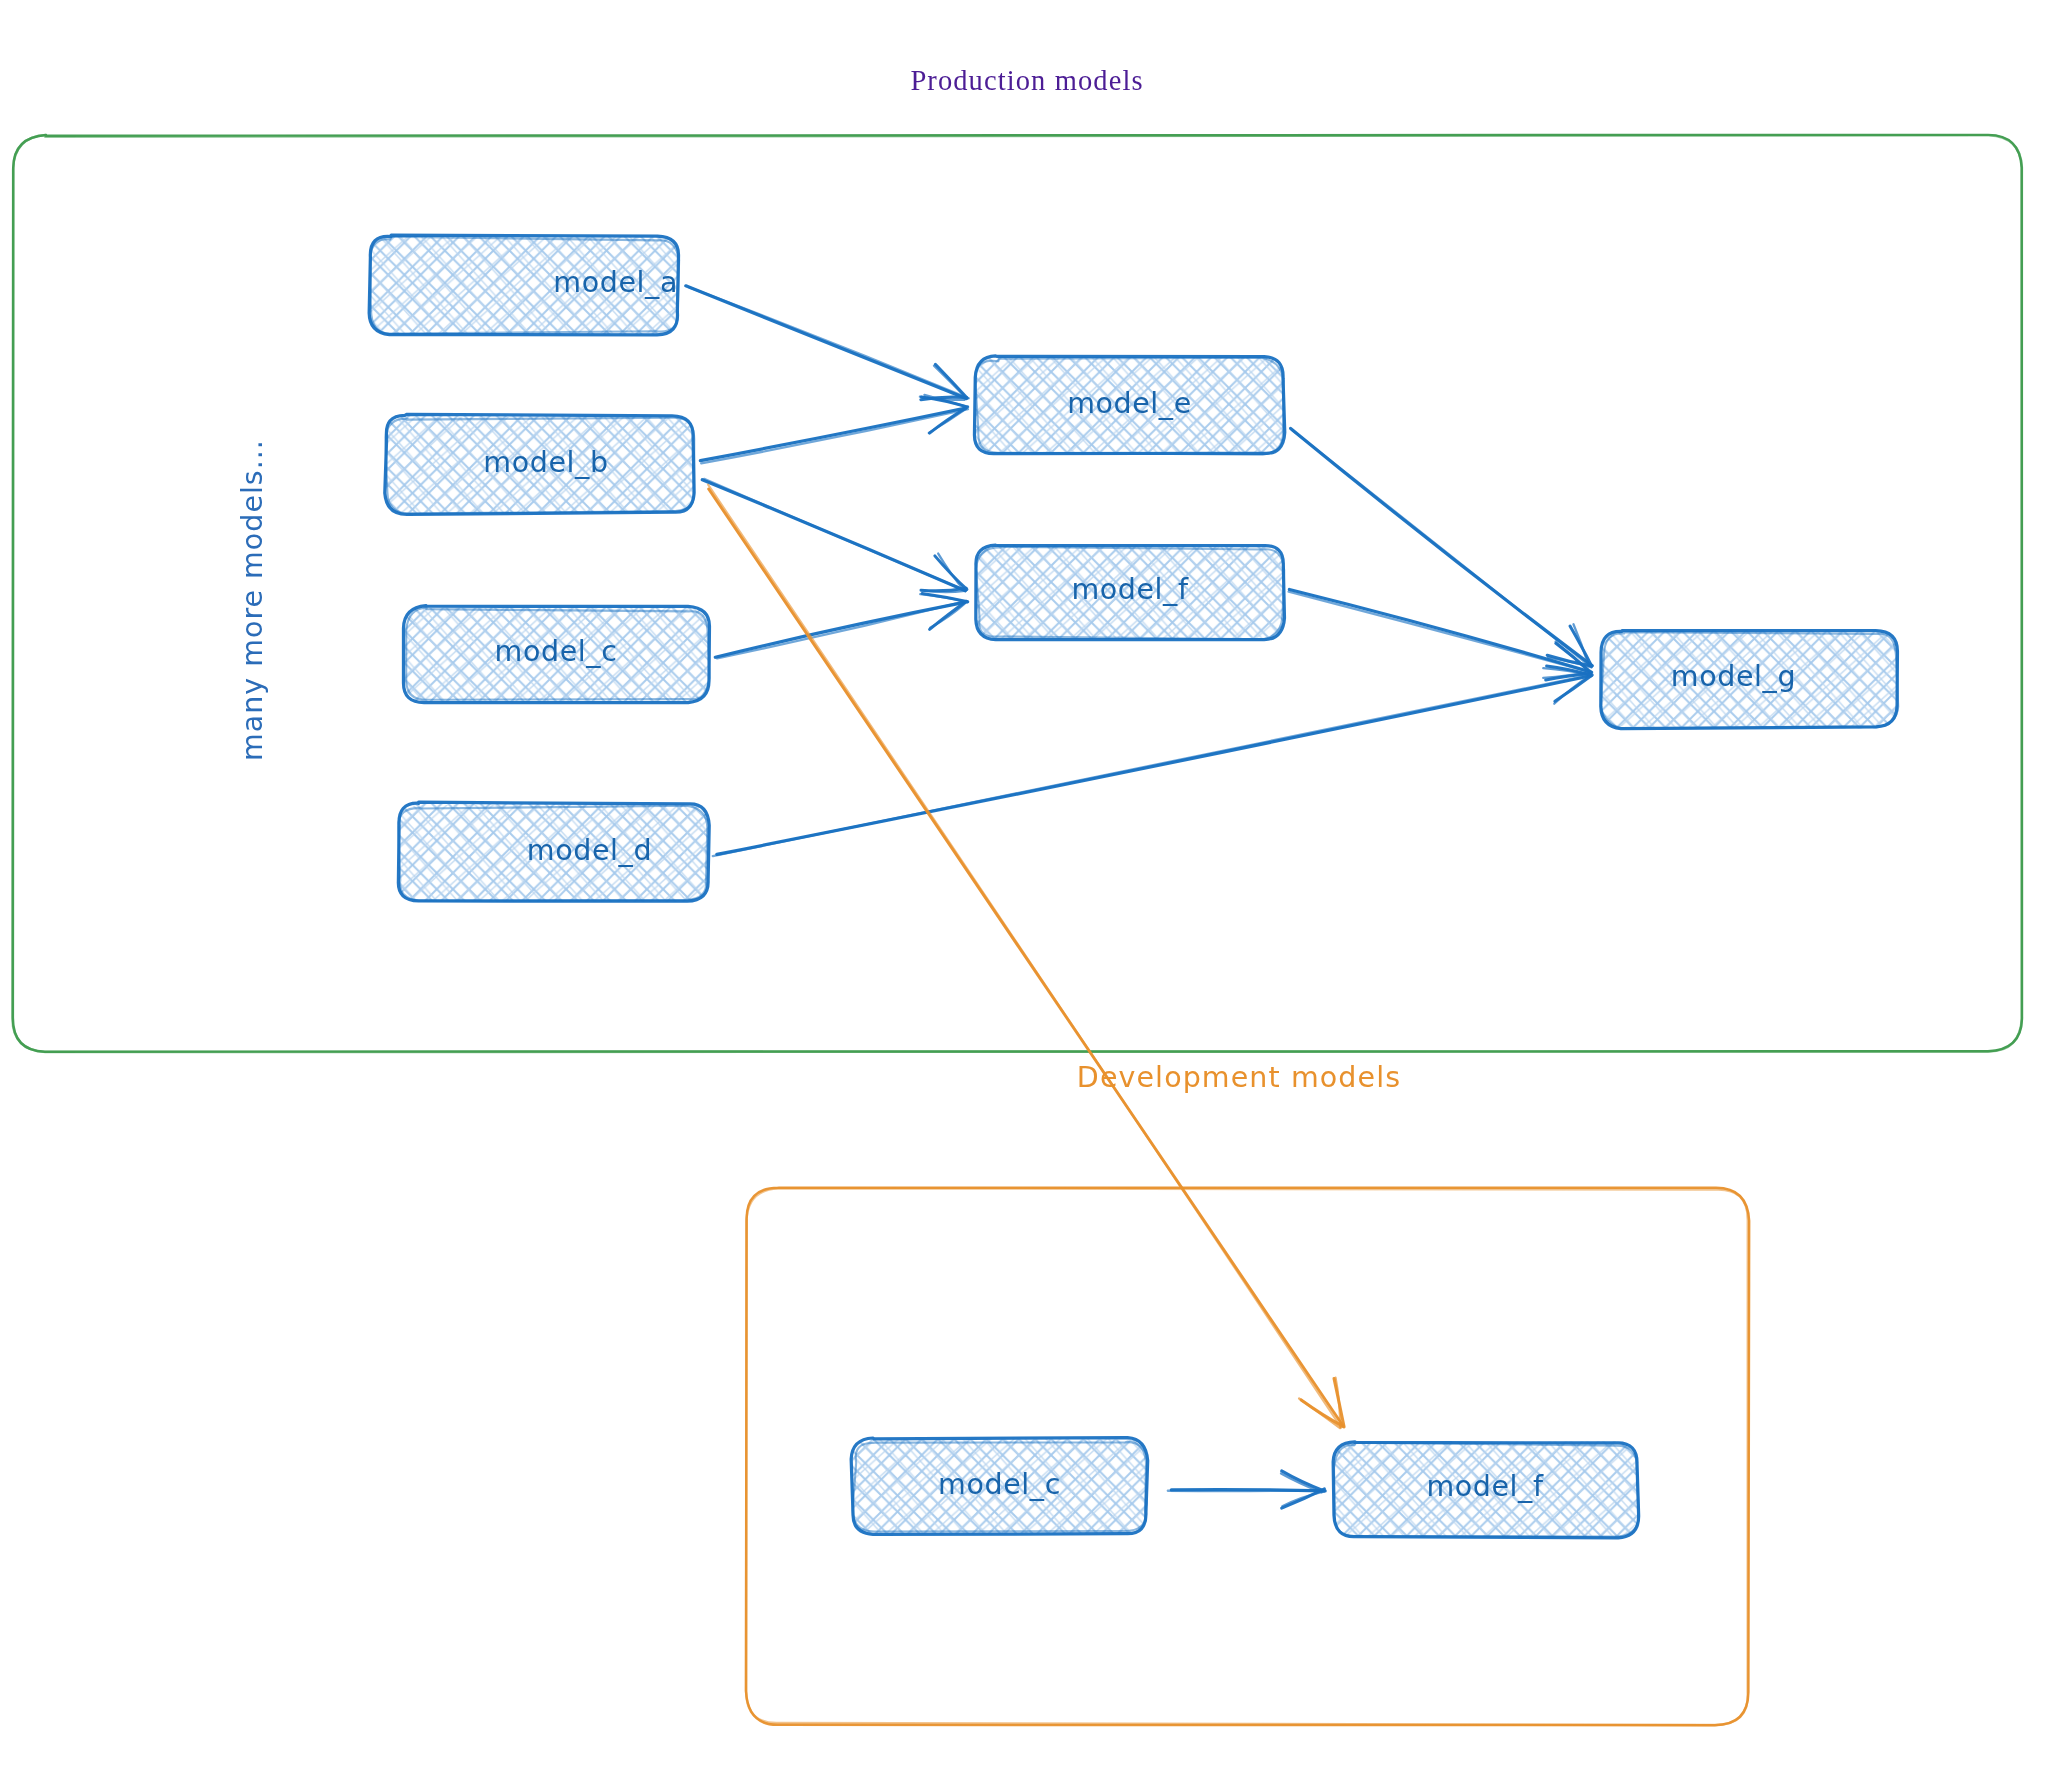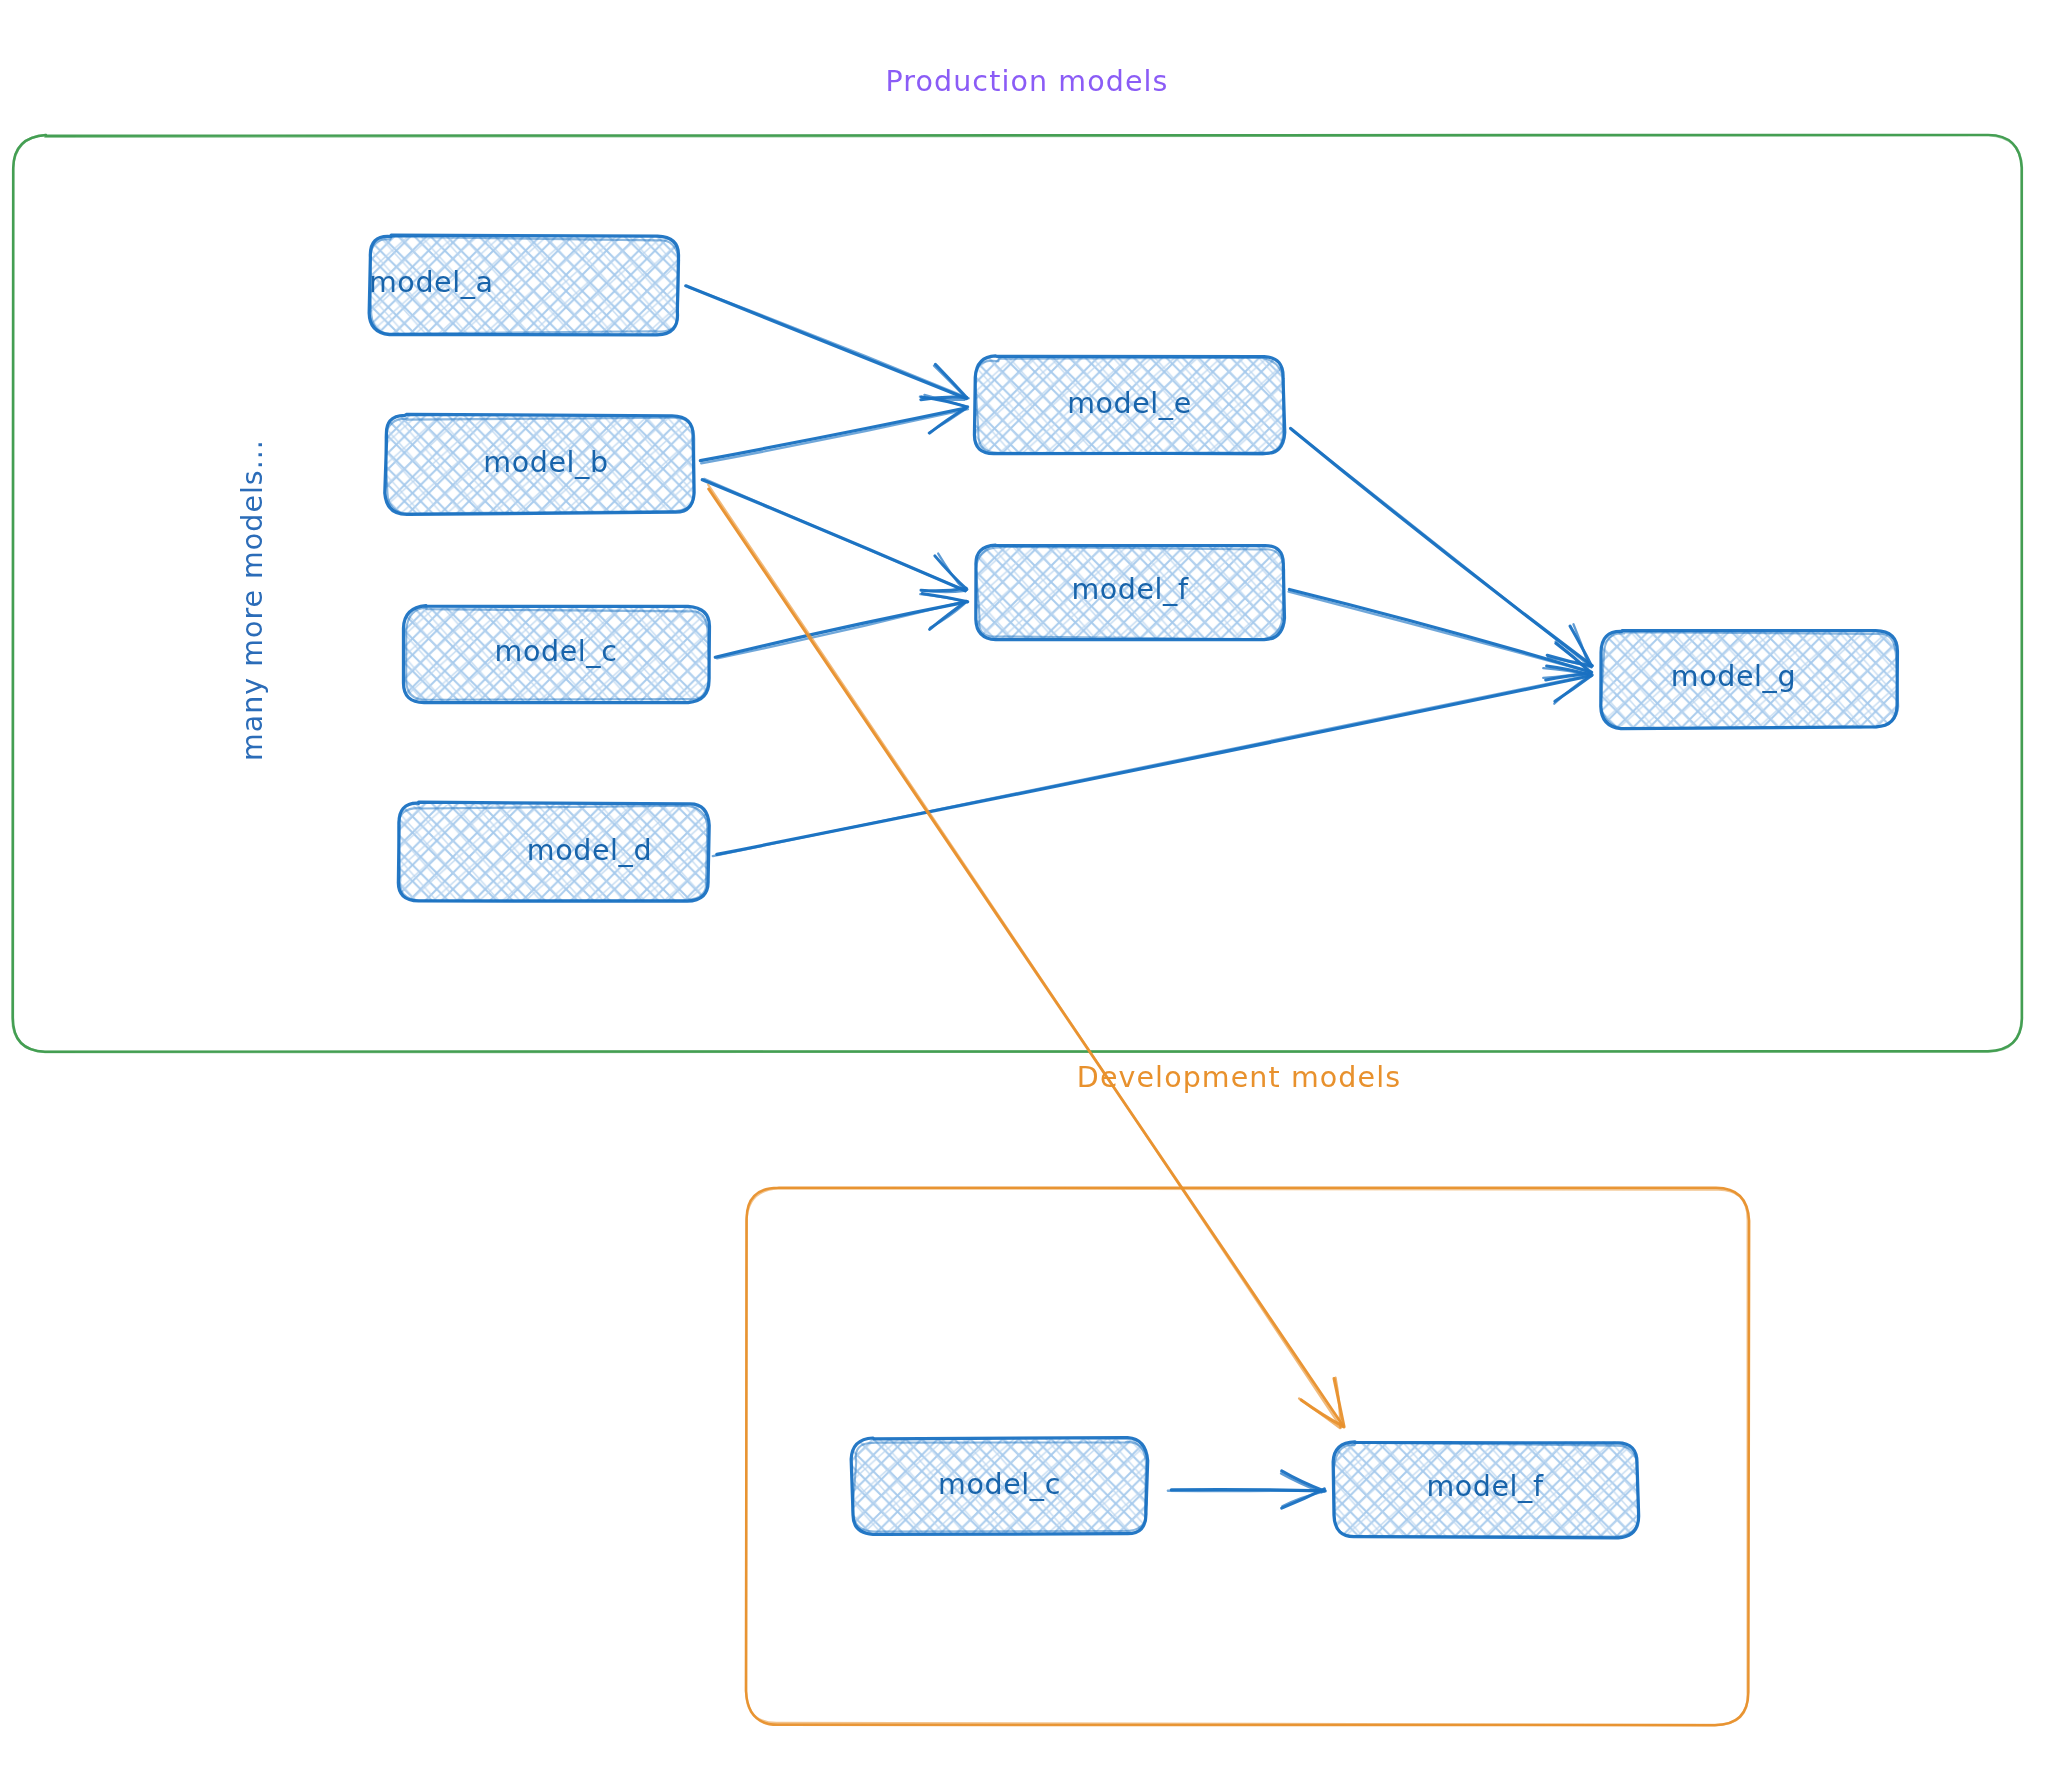--- a/index.html
+++ b/index.html
@@ -198,28 +198,28 @@
         <g>
           <path d="M 1424.26 1516.87 L 1699.16 1515.71 Q 1721.50 1515.84 1721.56 1537.28 L 1721.95 1593.99 Q 1722.01 1616.49 1700.14 1616.60 L 1424.82 1615.63 Q 1401.89 1615.12 1402.57 1593.93 L 1402.07 1537.98 Q 1401.18 1515.77 1423.21 1516.42 Z" fill="url(#hatch)" stroke="none"></path>
           <path d="M 1424.88 1517.51 L 1699.51 1516.43 Q 1720.52 1516.19 1721.98 1539.73 L 1720.62 1593.40 Q 1720.29 1615.97 1699.57 1614.64 L 1424.17 1615.92 Q 1403.39 1614.35 1402.65 1593.06 L 1402.49 1538.08 Q 1403.32 1516.19 1424.69 1516.78 Z" fill="url(#hatch2)" stroke="none"></path>
           <path d="M 1423.55 1516.71 L 1700.22 1517.24 Q 1721.76 1516.91 1721.07 1539.26 L 1722.77 1593.13 Q 1723.40 1615.53 1701.26 1617.10 L 1425.42 1615.72 Q 1403.25 1617.03 1402.42 1593.10 L 1401.56 1537.07 Q 1402.37 1516.64 1424.61 1516.02 Z" fill="none" stroke="#1971c2" stroke-width="3.4" stroke-linecap="round" stroke-linejoin="round" opacity="0.95"></path>
           <path d="M 1425.50 1516.89 L 1699.48 1520.05 Q 1720.91 1519.98 1720.82 1542.03 L 1722.94 1594.45 Q 1721.70 1615.20 1698.17 1615.70 L 1425.15 1615.16 Q 1402.51 1614.95 1402.94 1594.19 L 1402.49 1543.10 Q 1405.03 1517.80 1423.92 1519.57 Z" fill="none" stroke="#1971c2" stroke-width="2.2" stroke-linecap="round" stroke-linejoin="round" opacity="0.5"></path>
         </g>
       </g>
   </svg>
 
   <div id="text-layer">
-      <div class="lbl node-label" style="left: 369px; top: 266px; width: 309px; text-align: left; color: rgb(24, 100, 171);">model_a</div>
+      <div class="lbl node-label" style="left: 369px; top: 266px; width: 309px; text-align: right; color: rgb(24, 100, 171);">model_a</div>
       <div class="lbl node-label" style="left: 385px; top: 446px; width: 322px; text-align: center; color: rgb(24, 100, 171);">model_b</div>
       <div class="lbl node-label" style="left: 404px; top: 635px; width: 304px; text-align: center; color: rgb(24, 100, 171);">model_c</div>
       <div class="lbl node-label" style="left: 398px; top: 834px; width: 311px; text-align: center; color: rgb(24, 100, 171); padding-left: 36px;">model_d</div>
       <div class="lbl node-label" style="left: 975px; top: 387px; width: 309px; text-align: center; color: rgb(24, 100, 171);">model_e</div>
       <div class="lbl node-label" style="left: 976px; top: 573px; width: 308px; text-align: center; color: rgb(24, 100, 171);">model_f</div>
       <div class="lbl node-label" style="left: 1601px; top: 660px; width: 265px; text-align: center; color: rgb(24, 100, 171);">model_g</div>
       <div class="lbl node-label" style="left: 852px; top: 1468px; width: 295px; text-align: center; color: rgb(24, 100, 171);">model_c</div>
       <div class="lbl node-label" style="left: 1333px; top: 1470px; width: 304px; text-align: center; color: rgb(24, 100, 171);">model_f</div>
-      <div class="lbl group-title" style="color: #8b5cf6; left: 1027px; top: 65px; transform: translateX(-50%);">Production models</div>
+      <div class="lbl group-title" style="color: #4c1d95; left: 1027px; top: 65px; transform: translateX(-50%); font-family: Liberation Serif, serif;">Production models</div>
       <div class="lbl group-title" style="color: rgb(232, 145, 45); left: 1191px; top: 1061px; transform: translateX(-50%); margin-left: 48px;">Development models</div>
       <div class="lbl side-note" style="left: 236px; top: 761px; transform: rotate(-90deg);">many more models...</div>
     </div>
 
 </div>
 
 
 </body></html>

